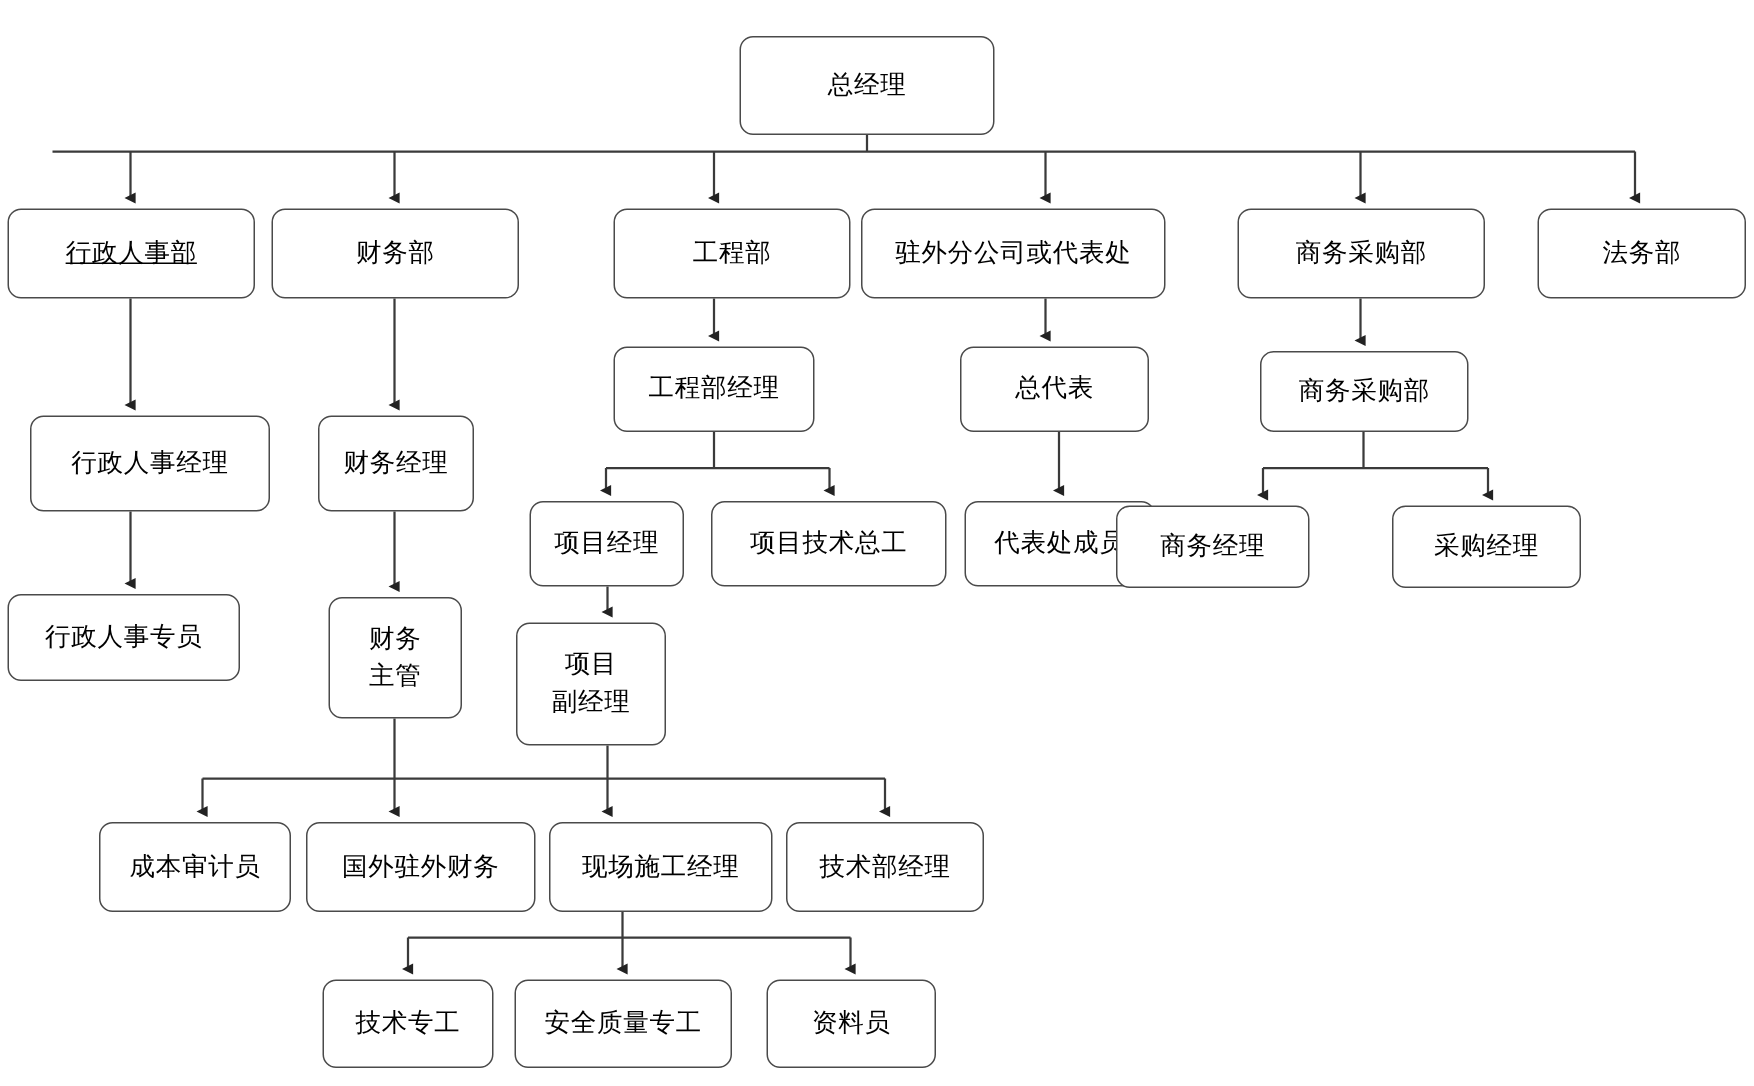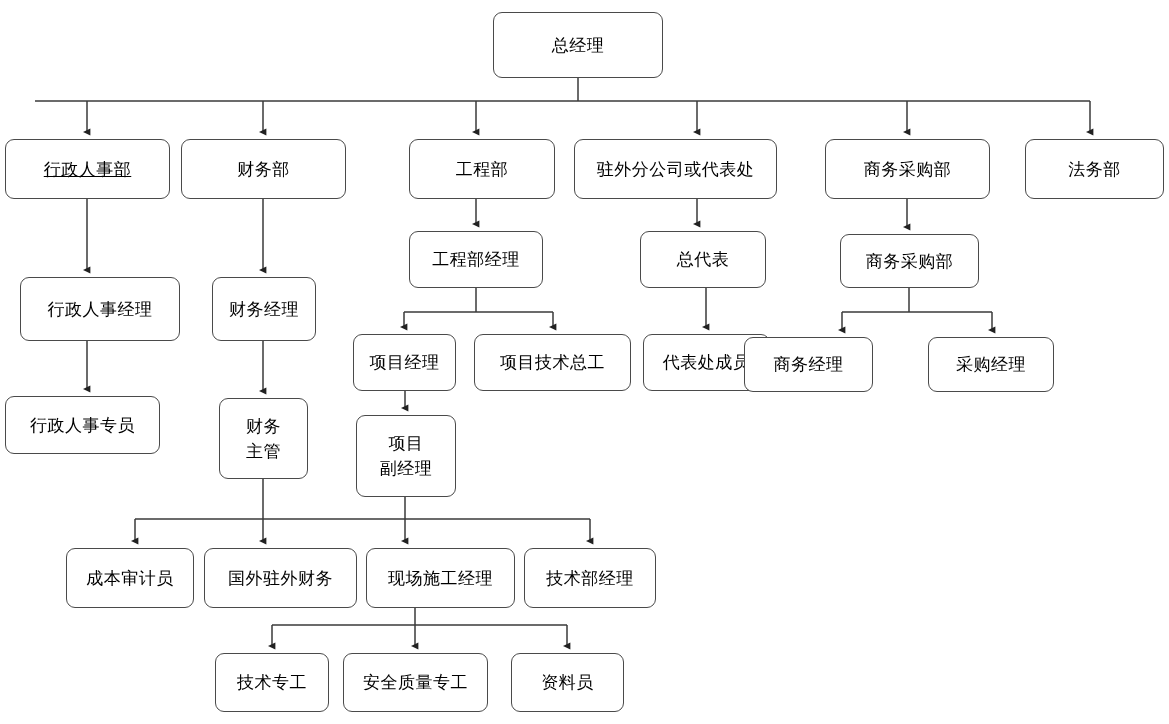--- a/index.html
+++ b/index.html
@@ -95,27 +95,27 @@
       <path d="M135,519 L135,541" marker-end="url(#arrowhead)"></path>
       <path d="M590,519 L590,541" marker-end="url(#arrowhead)"></path>
 
       <path d="M415,608 L415,646" marker-end="url(#arrowhead)"></path>
       <path d="M272,625 L567,625"></path>
       <path d="M272,625 L272,646" marker-end="url(#arrowhead)"></path>
       <path d="M567,625 L567,646" marker-end="url(#arrowhead)"></path>
     </g>
   </svg>
 
-  <div class="node" style="left:493px;top:12px;width:170px;height:66px;">总经理</div>
+  <div class="node" style="left:493px;top:24px;width:170px;height:66px;">总经理</div>
 
   <div class="node" style="left:5px;top:139px;width:165px;height:60px;text-decoration:underline;">行政人事部</div>
 
   <div class="node" style="left:181px;top:139px;width:165px;height:60px;">财务部</div>
 
-  <div class="node" style="left:409px;top:139px;width:146px;height:60px;">工程部</div>
+  <div class="node" style="left:409px;top:139px;width:158px;height:60px;">工程部</div>
 
   <div class="node" style="left:574px;top:139px;width:203px;height:60px;">驻外分公司或代表处</div>
 
   <div class="node" style="left:825px;top:139px;width:165px;height:60px;">商务采购部</div>
 
   <div class="node" style="left:1025px;top:139px;width:139px;height:60px;">法务部</div>
 
   <div class="node" style="left:5px;top:277px;width:160px;height:64px;margin-left:15px;">行政人事经理</div>
 
   <div class="node" style="left:212px;top:277px;width:104px;height:64px;">财务经理</div>
@@ -134,21 +134,21 @@
   <div class="node" style="left:353px;top:334px;width:103px;height:57px;">项目经理</div>
 
   <div class="node" style="left:474px;top:334px;width:157px;height:57px;">项目技术总工</div>
 
   <div class="node" style="left:643px;top:334px;width:127px;height:57px;">代表处成员</div>
 
   <div class="node" style="left:744px;top:337px;width:129px;height:55px;">商务经理</div>
 
   <div class="node" style="left:928px;top:337px;width:126px;height:55px;">采购经理</div>
 
-  <div class="node" style="left:356px;top:415px;width:100px;height:82px;">项目
+  <div class="node" style="left:344px;top:415px;width:100px;height:82px;">项目
 副经理</div>
 
   <div class="node" style="left:66px;top:548px;width:128px;height:60px;">成本审计员</div>
 
   <div class="node" style="left:204px;top:548px;width:153px;height:60px;">国外驻外财务</div>
 
   <div class="node" style="left:366px;top:548px;width:149px;height:60px;">现场施工经理</div>
 
   <div class="node" style="left:524px;top:548px;width:132px;height:60px;">技术部经理</div>
 

